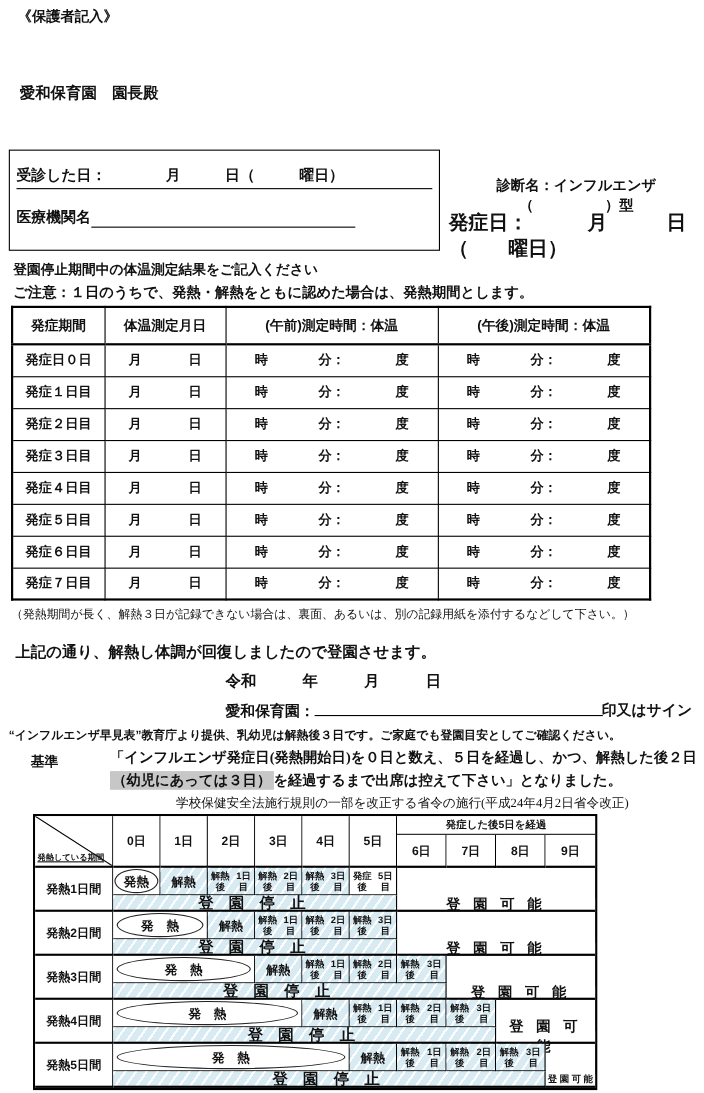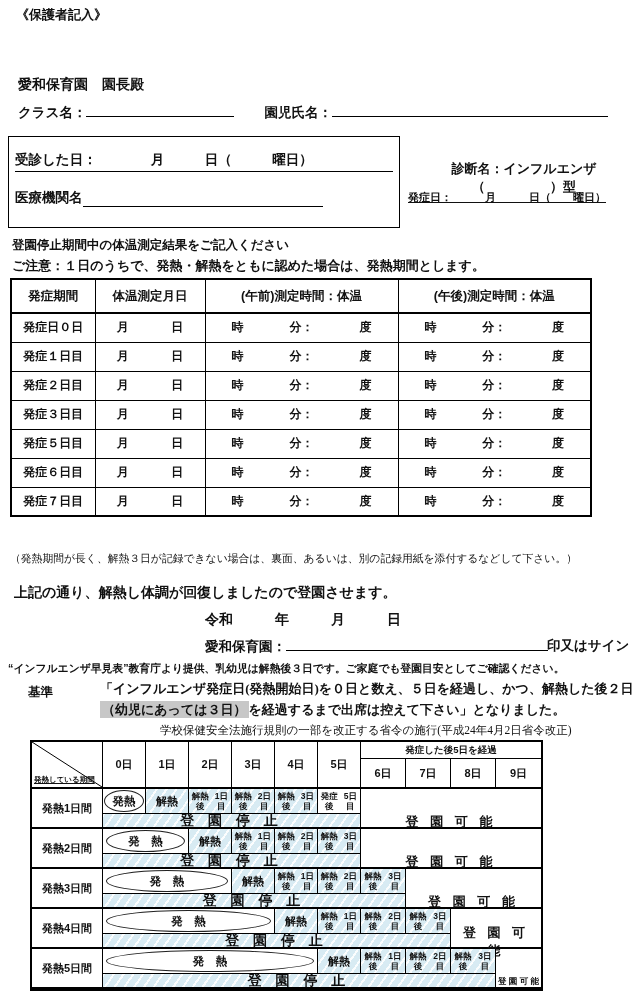--- a/index.html
+++ b/index.html
@@ -15,21 +15,21 @@
 
   
   .annotation { left:16px; top:6px; font-size:13px; }
   .title { left:0; top:28px; width:100%; text-align:center; font-size:21px; letter-spacing:2px; }
   .addressee { left:18px; top:76px; font-size:14px; }
   .name-row { left:18px; top:103px; font-size:13.5px; display:flex; align-items:baseline; }
   .visit-box { left:8px; top:136px; width:392px; height:92px; border:1.5px solid #000; }
   .visit-line { position:absolute; left:6px; top:14px; font-size:13.5px; border-bottom:1.5px solid #000; width:378px; padding-bottom:2px; }
   .clinic-line { position:absolute; left:6px; top:52px; font-size:13.5px; }
   .diagnosis { left:408px; top:160px; font-size:13px;text-align:center; }
-  .onset { left:408px; top:190px; font-size:11px;text-decoration:underline; }
+  .onset { left:408px; top:190px; font-size:18px; }
   .note1 { left:12px; top:237px; font-size:12.5px; }
   .note2 { left:12px; top:257px; font-size:13px; }
 
   
   table.temp { position:absolute; left:10px; top:278px; width:580px; border-collapse:collapse; table-layout:fixed; border:2px solid #000; }
   table.temp th, table.temp td { border:1px solid #000; padding:0; }
   table.temp th { height:34px; font-size:12.5px; border-bottom:2px solid #000; }
   table.temp td { height:29px; font-size:12px; }
   td.rowlabel { text-align:center; font-size:10.5px; }
   .cellflex { display:flex; width:100%; }
@@ -75,27 +75,20 @@
   .stopband { font-size:14px; letter-spacing:5px; }
 </style>
 </head>
 <body>
 
 <div class="page">
 
   <div class="abs annotation">《保護者記入》</div>
   <div class="abs addressee">愛和保育園　園長殿</div>
 
-  <div class="abs name-row">
-    <span>クラス名：</span>
-      <span class="fill" style="width:148px"></span>
-    <span style="width:30px"></span>
-    <span>園児氏名：</span>
-      <span class="fill" style="width:276px"></span>
-  </div>
 
   <div class="abs visit-box">
     <div class="visit-line">受診した日：　　　　月　　　日（　　　曜日）</div>
     <div class="clinic-line">
       <span>医療機関名</span><span class="fill" style="width:240px"></span>
     </div>
   </div>
 
   <div class="abs diagnosis">診断名：インフルエンザ（　　　　　）型</div>
   <div class="abs onset">発症日：　　　月　　　日（　　曜日）</div>
@@ -205,20 +198,43 @@
           </td>
           <td>
             <div class="cellflex">
               <span>時</span>
               <span>分：</span>
               <span>度</span>
             </div>
           </td>
         </tr>
         <tr>
+          <td class="rowlabel">発症４日目</td>
+          <td>
+            <div class="cellflex">
+              <span>月</span>
+              <span>日</span>
+            </div>
+          </td>
+          <td>
+            <div class="cellflex">
+              <span>時</span>
+              <span>分：</span>
+              <span>度</span>
+            </div>
+          </td>
+          <td>
+            <div class="cellflex">
+              <span>時</span>
+              <span>分：</span>
+              <span>度</span>
+            </div>
+          </td>
+        </tr>
+        <tr>
           <td class="rowlabel">発症５日目</td>
           <td>
             <div class="cellflex">
               <span>月</span>
               <span>日</span>
             </div>
           </td>
           <td>
             <div class="cellflex">
               <span>時</span>

